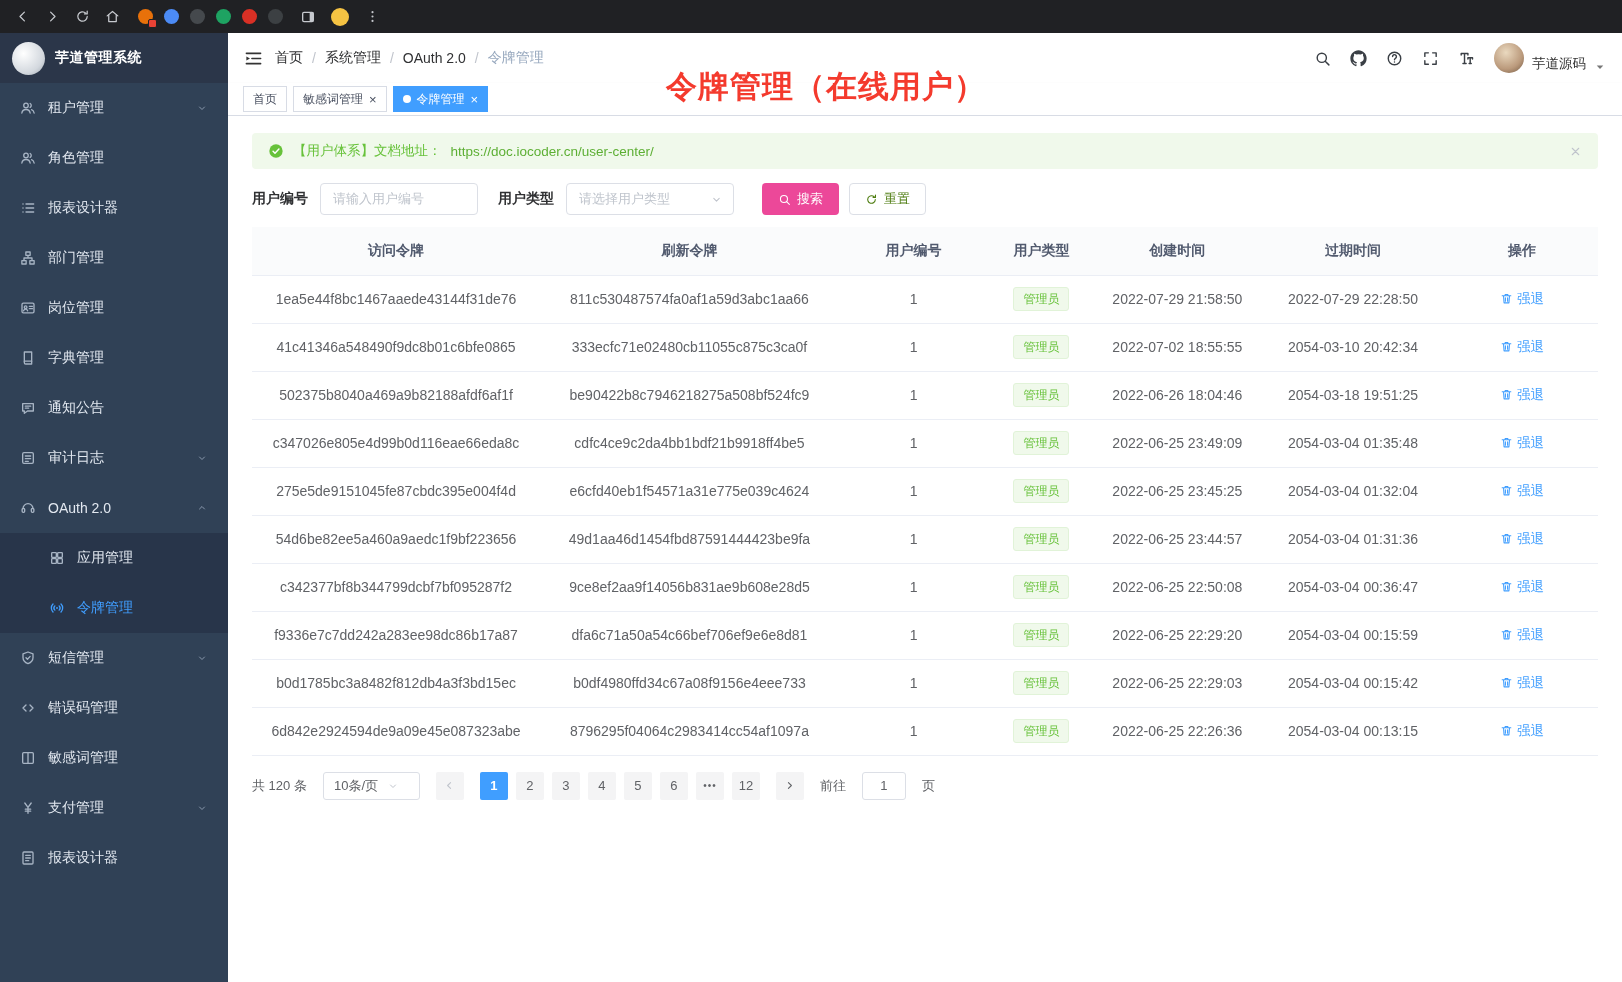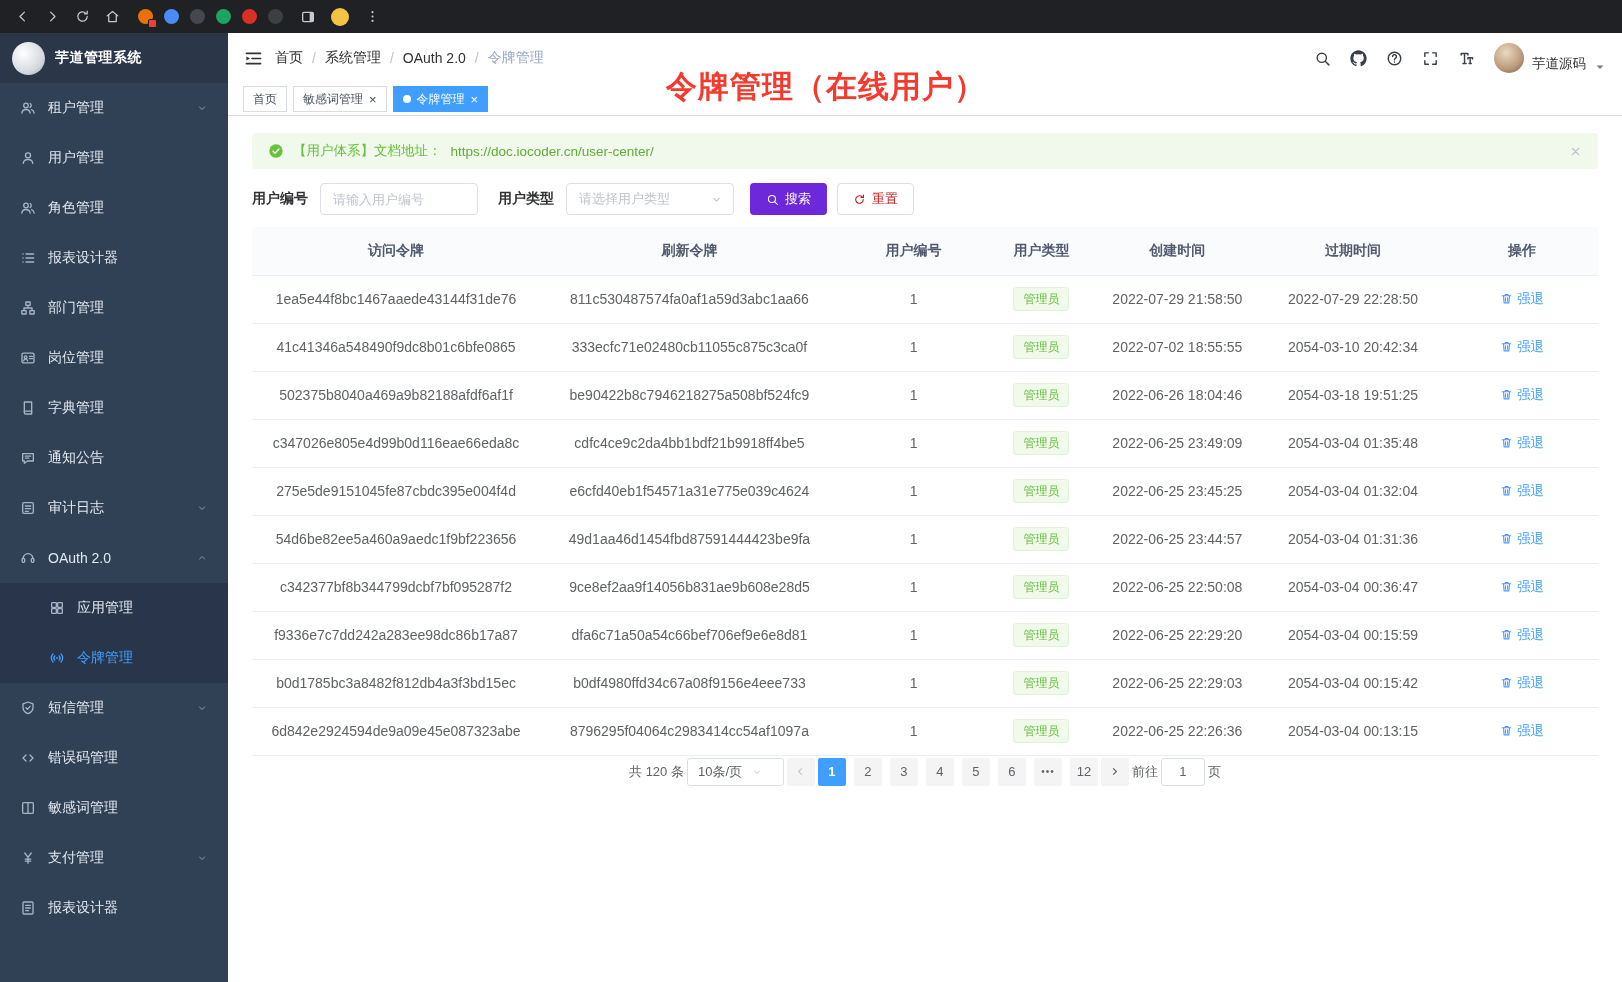--- a/index.html
+++ b/index.html
@@ -61,37 +61,37 @@
 
 .content{flex:1;padding:17px 24px;background:#fff;overflow:hidden}
 .alert{height:36px;background:#f0f9eb;border-radius:4px;display:flex;align-items:center;gap:9px;padding:0 16px;font-size:13.5px;color:#67c23a;margin-bottom:14px}
 .alert .check{font-size:16px}
 .alert-link{color:#5daf34;text-decoration:none;cursor:pointer}
 .alert .close{margin-left:auto;color:#c0c4cc;font-size:13px;cursor:pointer}
 
 .filters{display:flex;align-items:center;margin-bottom:12px}
 .filter-label{font-size:14px;font-weight:700;color:#303133;margin-right:12px}
 .filter-label.lbl2{margin-left:20px}
-.text-input{width:158px;height:32px;border:1px solid #dcdfe6;border-radius:4px;padding:0 12px;font-size:13px;color:#606266;font-family:Liberation Sans, sans-serif;outline:none}
+.text-input{width:158px;height:32px;border:1px solid #dcdfe6;border-radius:4px;padding:0 12px;font-size:13px;color:#606266;font-family:Liberation Serif, serif;outline:none}
 .text-input::placeholder{color:#bfc4cc}
 .select{width:168px;height:32px;border:1px solid #dcdfe6;border-radius:4px;display:flex;align-items:center;padding:0 10px 0 12px;font-size:13px;color:#bfc4cc;cursor:pointer;background:#fff}
 .select .caret{margin-left:auto;color:#c0c4cc;font-size:13px}
 .btn{height:32px;display:inline-flex;align-items:center;gap:6px;border-radius:4px;font-size:13px;padding:0 15px;border:1px solid transparent}
 .btn .icon{font-size:13px}
-.btn-primary{background:#6d28d9;color:#fff;margin-left:16px}
-.btn-plain{background:#fff;border-color:#dcdfe6;color:#b91c1c;margin-left:10px}
+.btn-primary{background:#ec4899;color:#fff;margin-left:28px}
+.btn-plain{background:#fff;border-color:#dcdfe6;color:#4d7c0f;margin-left:10px}
 
 table{width:100%;border-collapse:collapse;table-layout:fixed}
 th{height:48px;font-size:14px;font-weight:700;color:#515a6e;border-bottom:1px solid #ebeef5;background:#fafbfc;text-align:center}
 td{height:48px;font-size:14px;color:#606266;border-bottom:1px solid #ebeef5;text-align:center;white-space:nowrap;overflow:hidden}
 .tag-success{display:inline-block;padding:2px 9px;font-size:12px;color:#67c23a;background:#f0f9eb;border:1px solid #e1f3d8;border-radius:3px;line-height:1.5}
 .action-link{color:#409eff;font-size:13.5px;display:inline-flex;align-items:center;gap:4px;cursor:pointer}
 .action-link .icon{font-size:13px}
 
-.pagination{display:flex;align-items:center;justify-content:center;gap:3px;margin-top:2px;font-size:13px;color:#606266}
+.pagination{display:flex;align-items:center;justify-content:flex-start;gap:16px;margin-top:16px;font-size:13px;color:#606266}
 .page-size{width:97px;height:28px;border:1px solid #dcdfe6;border-radius:3px;display:flex;align-items:center;padding:0 20px 0 10px;color:#606266;cursor:pointer;background:#fff}
 .page-size .caret{margin-left:auto;color:#c0c4cc;font-size:12px}
 .pg-btn{min-width:28px;height:28px;padding:0 4px;background:#f4f4f5;border-radius:2px;display:inline-flex;align-items:center;justify-content:center;color:#606266;font-size:13px}
 .pg-btn .icon{font-size:13px}
 .pg-btn.active{background:#409eff;color:#fff;font-weight:700}
 .pg-btn.disabled{color:#c0c4cc;cursor:default}
 .pg-btn.ellipsis{letter-spacing:1px;font-size:10px}
 .pg-pages{display:flex;gap:8px;align-items:center}
 .goto-input{width:44px;height:28px;border:1px solid #dcdfe6;border-radius:3px;text-align:center;font-size:13px;color:#606266;font-family:inherit;outline:none}
 </style>
@@ -167,29 +167,20 @@
           <span class="label">租户管理</span>
           <span class="icon chev">
             <svg viewBox="0 0 24 24" fill="none" stroke="currentColor" stroke-width="2" stroke-linecap="round" stroke-linejoin="round">
               <path d="M7 10l5 5 5-5"></path>
             </svg>
           </span>
         </div>
         <div class="menu-item">
           <span class="icon">
             <svg viewBox="0 0 24 24" fill="none" stroke="currentColor" stroke-width="2" stroke-linecap="round" stroke-linejoin="round">
-              <circle cx="12" cy="8" r="3.8"></circle>
-              <path d="M4.8 20c.6-3.8 3.5-5.8 7.2-5.8s6.6 2 7.2 5.8"></path>
-            </svg>
-          </span>
-          <span class="label">用户管理</span>
-        </div>
-        <div class="menu-item">
-          <span class="icon">
-            <svg viewBox="0 0 24 24" fill="none" stroke="currentColor" stroke-width="2" stroke-linecap="round" stroke-linejoin="round">
               <circle cx="9" cy="8.2" r="3.4"></circle>
               <path d="M2.8 19.5c.5-3.4 3-5.3 6.2-5.3s5.7 1.9 6.2 5.3"></path>
               <path d="M15.2 5.3a3.4 3.4 0 0 1 0 5.8"></path>
               <path d="M17.3 14.6c2.1.8 3.5 2.5 3.9 4.9"></path>
             </svg>
           </span>
           <span class="label">角色管理</span>
         </div>
         <div class="menu-item">
           <span class="icon">

